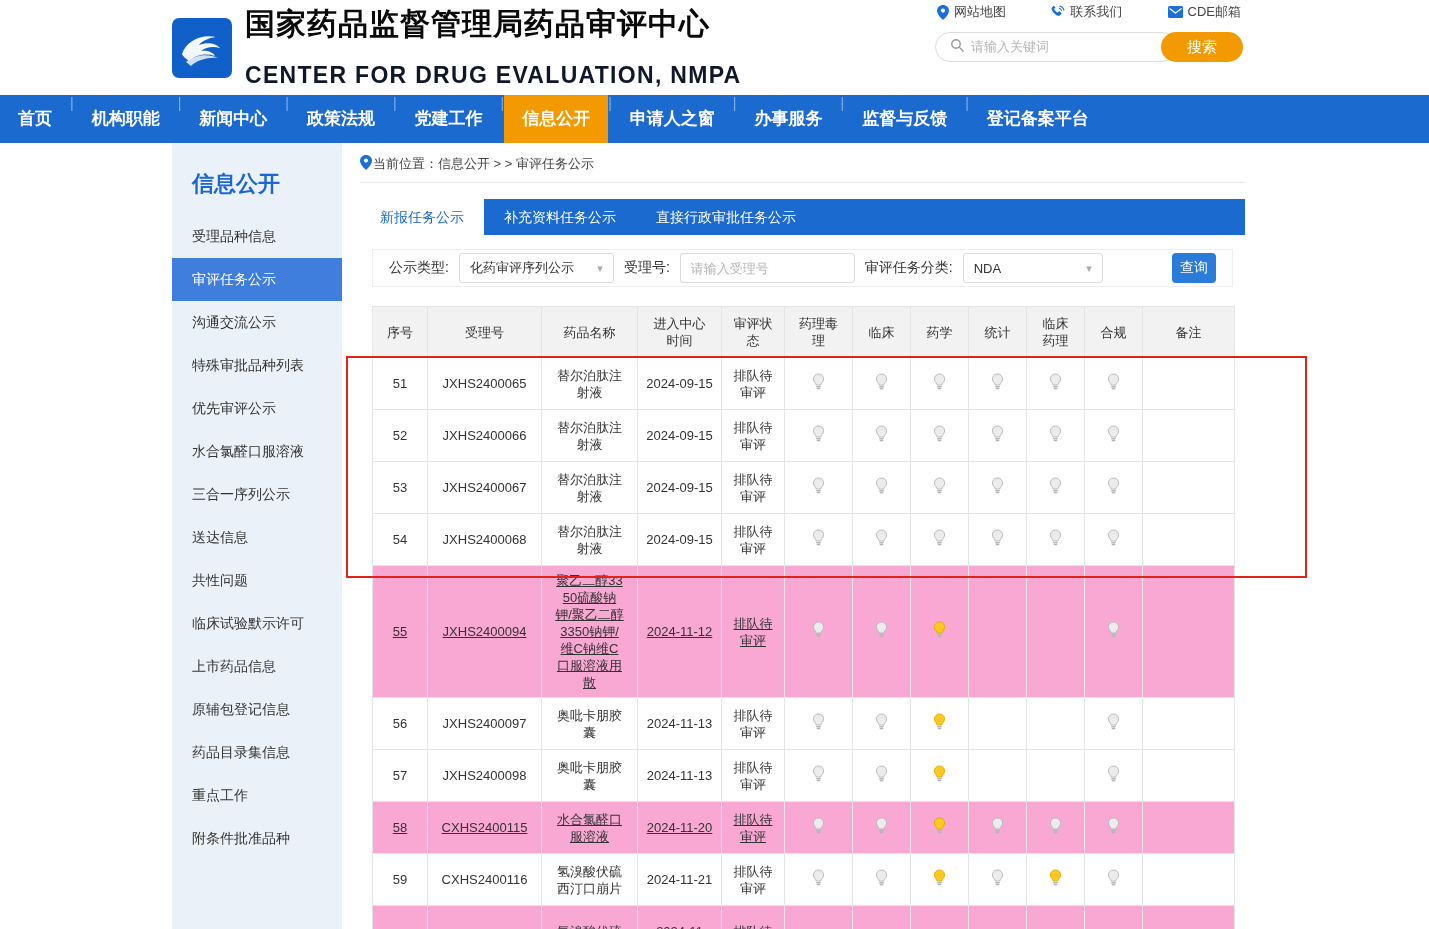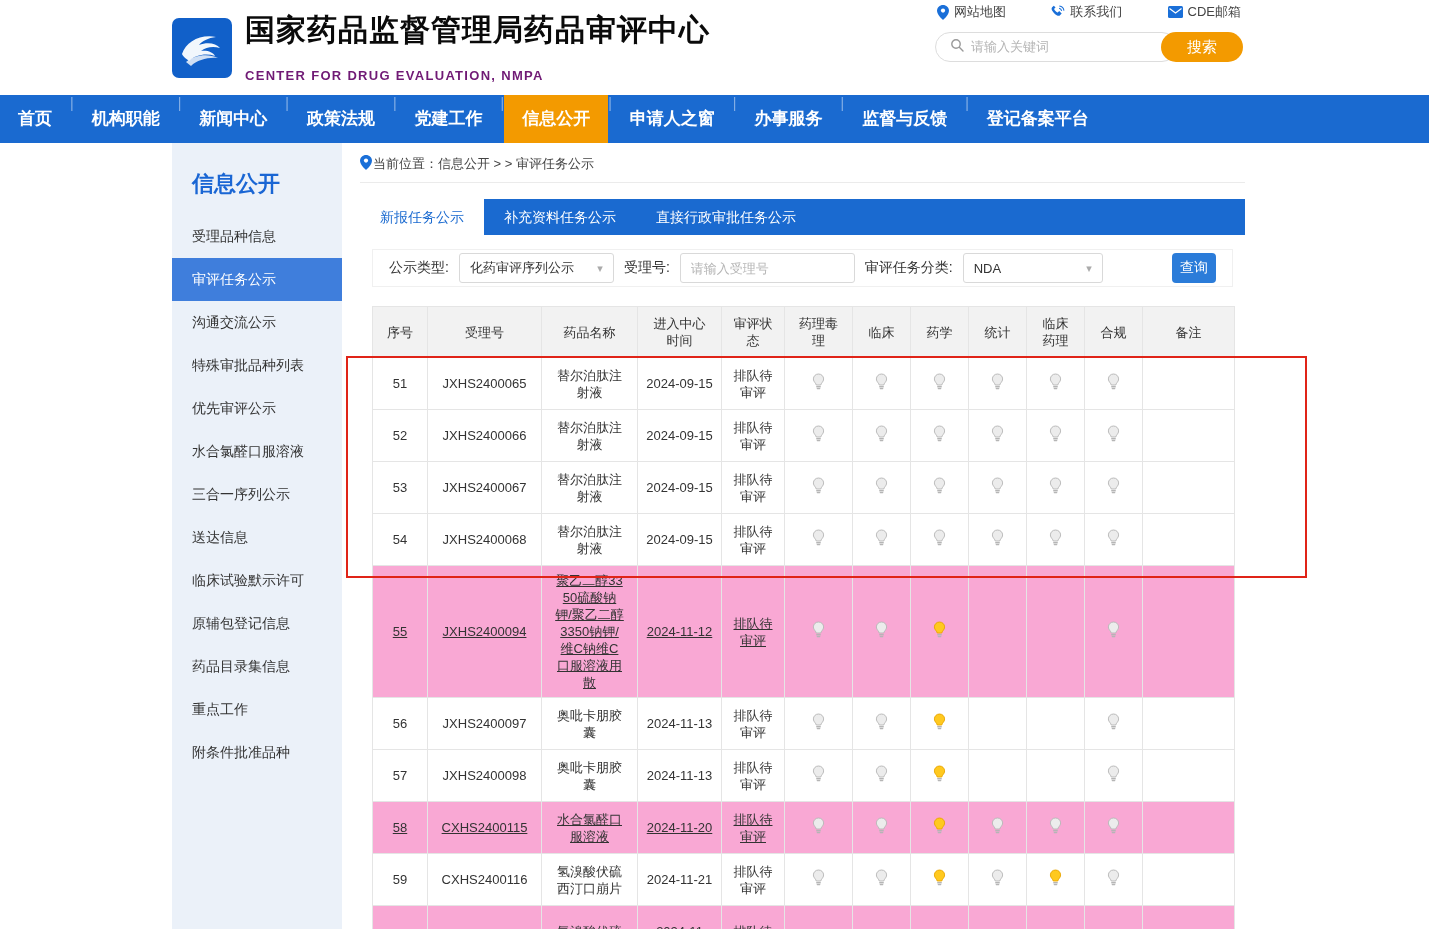--- a/index.html
+++ b/index.html
@@ -9,21 +9,21 @@
   :root{
     --blue:#1a6ad0; --orange:#f39a00; --link-blue:#1a6fd8;
     --sb-bg:#ebf1f9; --sb-active:#3f7edc; --red:#e02418;
   }
 
   
   .top{ height:95px; display:flex; align-items:center; padding-left:172px; position:relative; background:#fff; }
   .brand{ display:flex; align-items:center; gap:13px; }
   .logo{ width:60px; height:60px; flex-shrink:0; }
   .title-cn{ font-size:30px; font-weight:bold; color:#0a0a0a; letter-spacing:1px; line-height:34px; }
-  .title-en{ font-size:13px; font-weight:bold; color:#701a75; letter-spacing:1.3px; margin-top:21px; }
+  .title-en{ font-size:23px; font-weight:bold; color:#0f172a; letter-spacing:1.3px; margin-top:21px; }
   .header-right{ position:absolute; right:186px; top:3px; width:308px; display:flex; flex-direction:column; gap:11px; }
   .quick-links{ display:flex; justify-content:space-between; font-size:13px; color:#444; padding:0 2px; }
   .ql-item{ display:flex; align-items:center; gap:5px; cursor:pointer; text-decoration:none; color:#444; }
   .search-row{ position:relative; height:30px; display:flex; }
   .search-box{ flex:1; display:flex; align-items:center; gap:7px; border:1px solid #ddd; border-radius:15px; padding:0 14px; background:#fff; }
   .search-box input{ border:none; outline:none; flex:1; font-size:13px; color:#737373; background:transparent; font-family:Liberation Mono, monospace; }
   .search-box input::placeholder{ color:#b5b5b5; }
   .search-btn{ width:82px; margin-left:-16px; border:none; border-radius:15px; background:var(--orange); color:#fff; font-size:15px; cursor:pointer; font-family:inherit; }
 
   
@@ -150,21 +150,23 @@
     <div class="sb-title">信息公开</div>
     <div id="sb-items">
         <a class="sb-item">受理品种信息</a>
         <a class="sb-item active">审评任务公示</a>
         <a class="sb-item">沟通交流公示</a>
         <a class="sb-item">特殊审批品种列表</a>
         <a class="sb-item">优先审评公示</a>
         <a class="sb-item">水合氯醛口服溶液</a>
         <a class="sb-item">三合一序列公示</a>
         <a class="sb-item">送达信息</a>
+        <a class="sb-item">共性问题</a>
         <a class="sb-item">临床试验默示许可</a>
+        <a class="sb-item">上市药品信息</a>
         <a class="sb-item">原辅包登记信息</a>
         <a class="sb-item">药品目录集信息</a>
         <a class="sb-item">重点工作</a>
         <a class="sb-item">附条件批准品种</a>
       </div>
   </aside>
 
   <main class="main">
     <div class="breadcrumb">
       <span>

